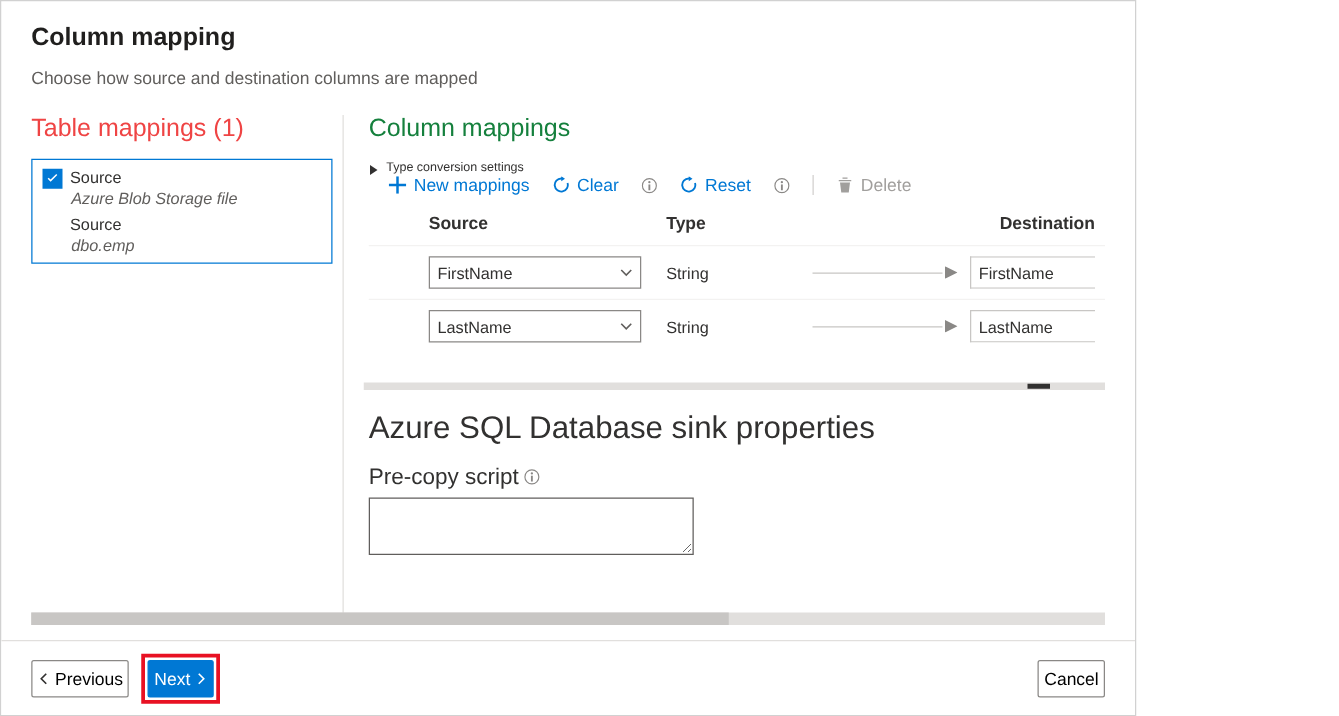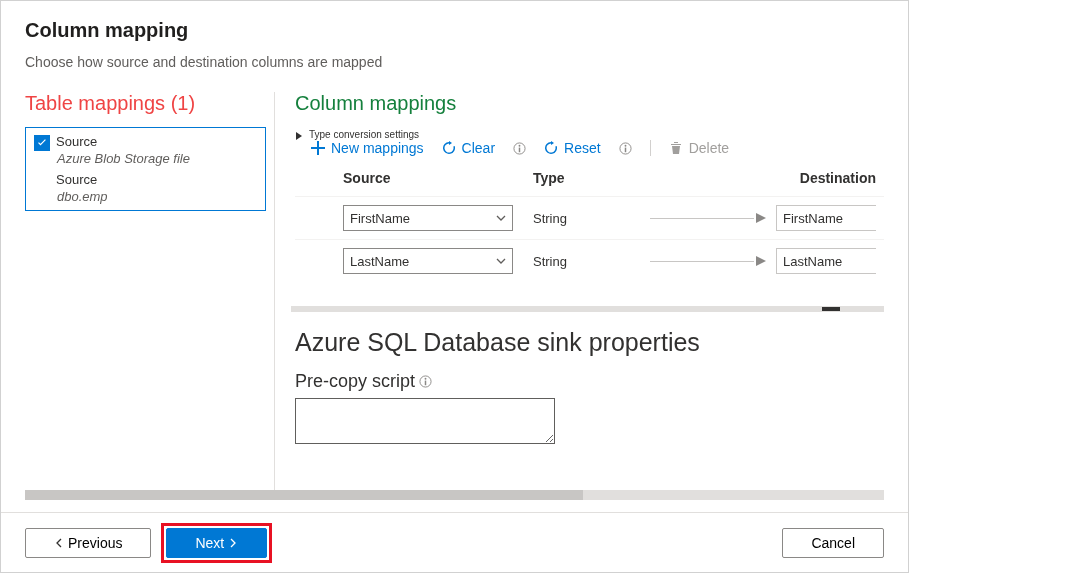--- a/index.html
+++ b/index.html
@@ -41,21 +41,21 @@
   .dest-cell { width: 110px; overflow: hidden; display: flex; align-items: center; }
   .dest-input { height: 26px; padding: 0 6px; border: 1px solid #c8c6c4; font-size: 13px; display: flex; align-items: center; width: 100px; border-right: none; margin-left: auto; }
   .section-divider { height: 6px; background: #e1dfdd; margin: 24px -4px 0 -4px; position: relative; }
   .grip { position: absolute; right: 48px; top: 1px; width: 18px; height: 4px; background: #323130; }
   .sink-title { font-size: 25px; font-weight: 400; margin: 16px 0 14px 0; }
   .label-row { display: flex; align-items: center; gap: 4px; font-size: 18px; margin-bottom: 6px; }
   .textarea { width: 260px; height: 46px; border: 1px solid #605e5c; resize: both; font-family: inherit; font-size: 13px; padding: 4px; }
   .hscroll { position: absolute; left: 24px; right: 24px; bottom: 72px; height: 10px; background: #e1dfdd; display: flex; align-items: center; }
   .hscroll .thumb { width: 65%; height: 10px; background: #c8c6c4; }
   .footer { position: absolute; left: 0; right: 0; bottom: 0; height: 60px; border-top: 1px solid #e1dfdd; display: flex; align-items: center; padding: 0 24px; background: #fff; }
-  .btn { height: 30px; border: 1px solid #8a8886; background: #fff; padding: 0 28px; font-size: 14px; display: inline-flex; align-items: center; gap: 4px; cursor: pointer; border-radius: 2px; }
+  .btn { height: 30px; border: 1px solid #8a8886; background: #fff; padding: 0 4px; font-size: 14px; display: inline-flex; align-items: center; gap: 4px; cursor: pointer; border-radius: 2px; }
   .btn-primary { background: #0078d4; border-color: #0078d4; color: #fff; }
   .highlight-box { border: 3px solid #e81123; padding: 2px; margin-left: 10px; }
   .btn svg { width: 10px; height: 10px; }
   .spacer { flex: 1; }
   .thead .dest-head { text-align: right; }
 </style>
 </head>
 <body>
 
 <div class="frame">

